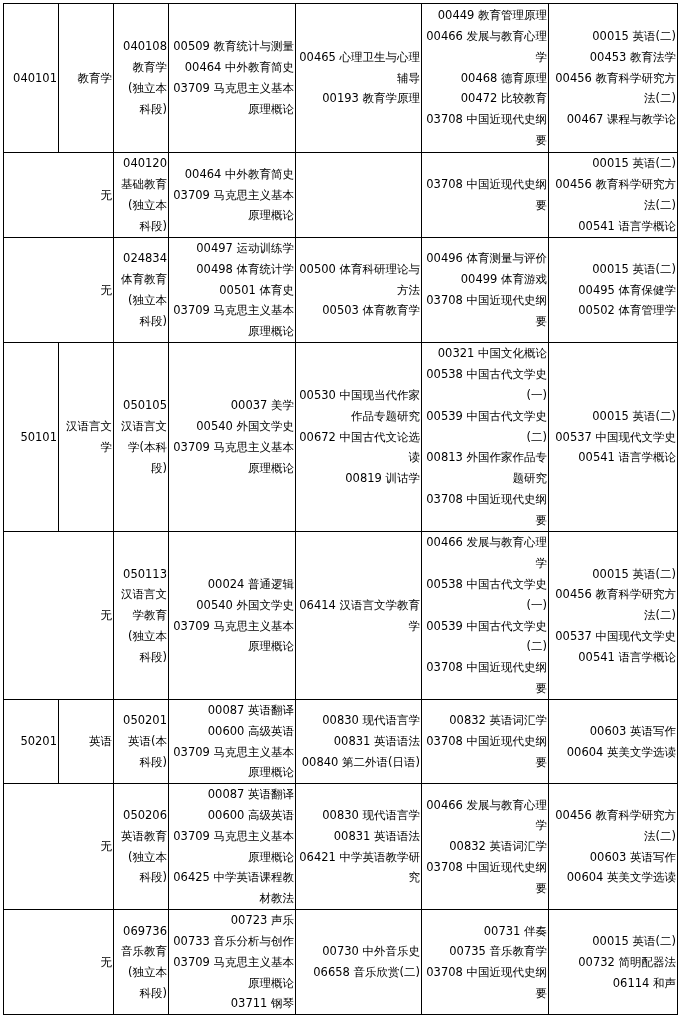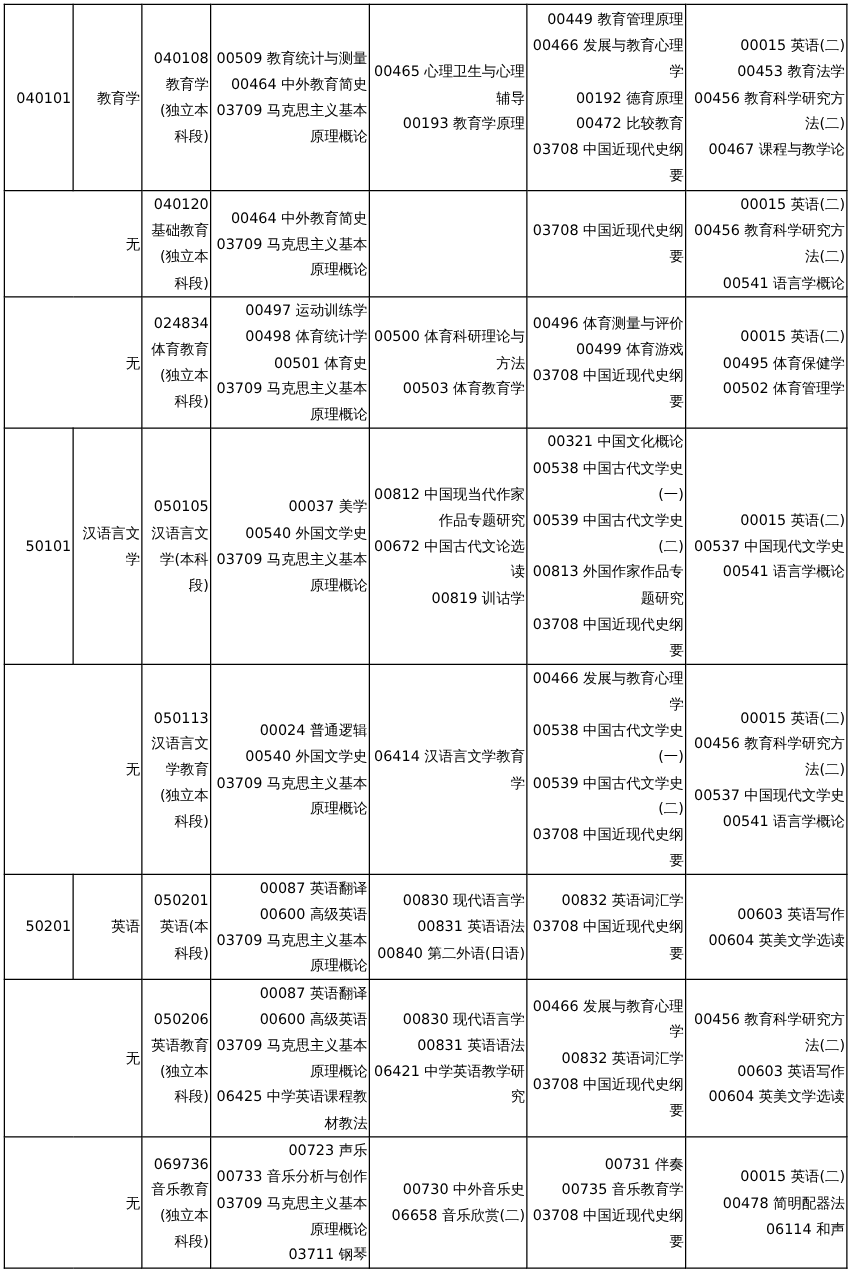--- a/index.html
+++ b/index.html
@@ -52,21 +52,21 @@
         </td>
         <td>
           <span class="line">00465 心理卫生与心理</span>
           <span class="line">辅导</span>
           <span class="line">00193 教育学原理</span>
         </td>
         <td>
           <span class="line">00449 教育管理原理</span>
           <span class="line">00466 发展与教育心理</span>
           <span class="line">学</span>
-          <span class="line">00192 德育原理</span>
+          <span class="line">00468 德育原理</span>
           <span class="line">00472 比较教育</span>
           <span class="line">03708 中国近现代史纲</span>
           <span class="line">要</span>
         </td>
         <td>
           <span class="line">00015 英语(二)</span>
           <span class="line">00453 教育法学</span>
           <span class="line">00456 教育科学研究方</span>
           <span class="line">法(二)</span>
           <span class="line">00467 课程与教学论</span>
@@ -138,21 +138,21 @@
           <span class="line">学(本科</span>
           <span class="line">段)</span>
         </td>
         <td>
           <span class="line">00037 美学</span>
           <span class="line">00540 外国文学史</span>
           <span class="line">03709 马克思主义基本</span>
           <span class="line">原理概论</span>
         </td>
         <td>
-          <span class="line">00812 中国现当代作家</span>
+          <span class="line">00530 中国现当代作家</span>
           <span class="line">作品专题研究</span>
           <span class="line">00672 中国古代文论选</span>
           <span class="line">读</span>
           <span class="line">00819 训诂学</span>
         </td>
         <td>
           <span class="line">00321 中国文化概论</span>
           <span class="line">00538 中国古代文学史</span>
           <span class="line">(一)</span>
           <span class="line">00539 中国古代文学史</span>
@@ -290,18 +290,18 @@
           <span class="line">06658 音乐欣赏(二)</span>
         </td>
         <td>
           <span class="line">00731 伴奏</span>
           <span class="line">00735 音乐教育学</span>
           <span class="line">03708 中国近现代史纲</span>
           <span class="line">要</span>
         </td>
         <td>
           <span class="line">00015 英语(二)</span>
-          <span class="line">00478 简明配器法</span>
+          <span class="line">00732 简明配器法</span>
           <span class="line">06114 和声</span>
         </td>
       </tr>
     </tbody>
 </table>
 
 </body></html>

